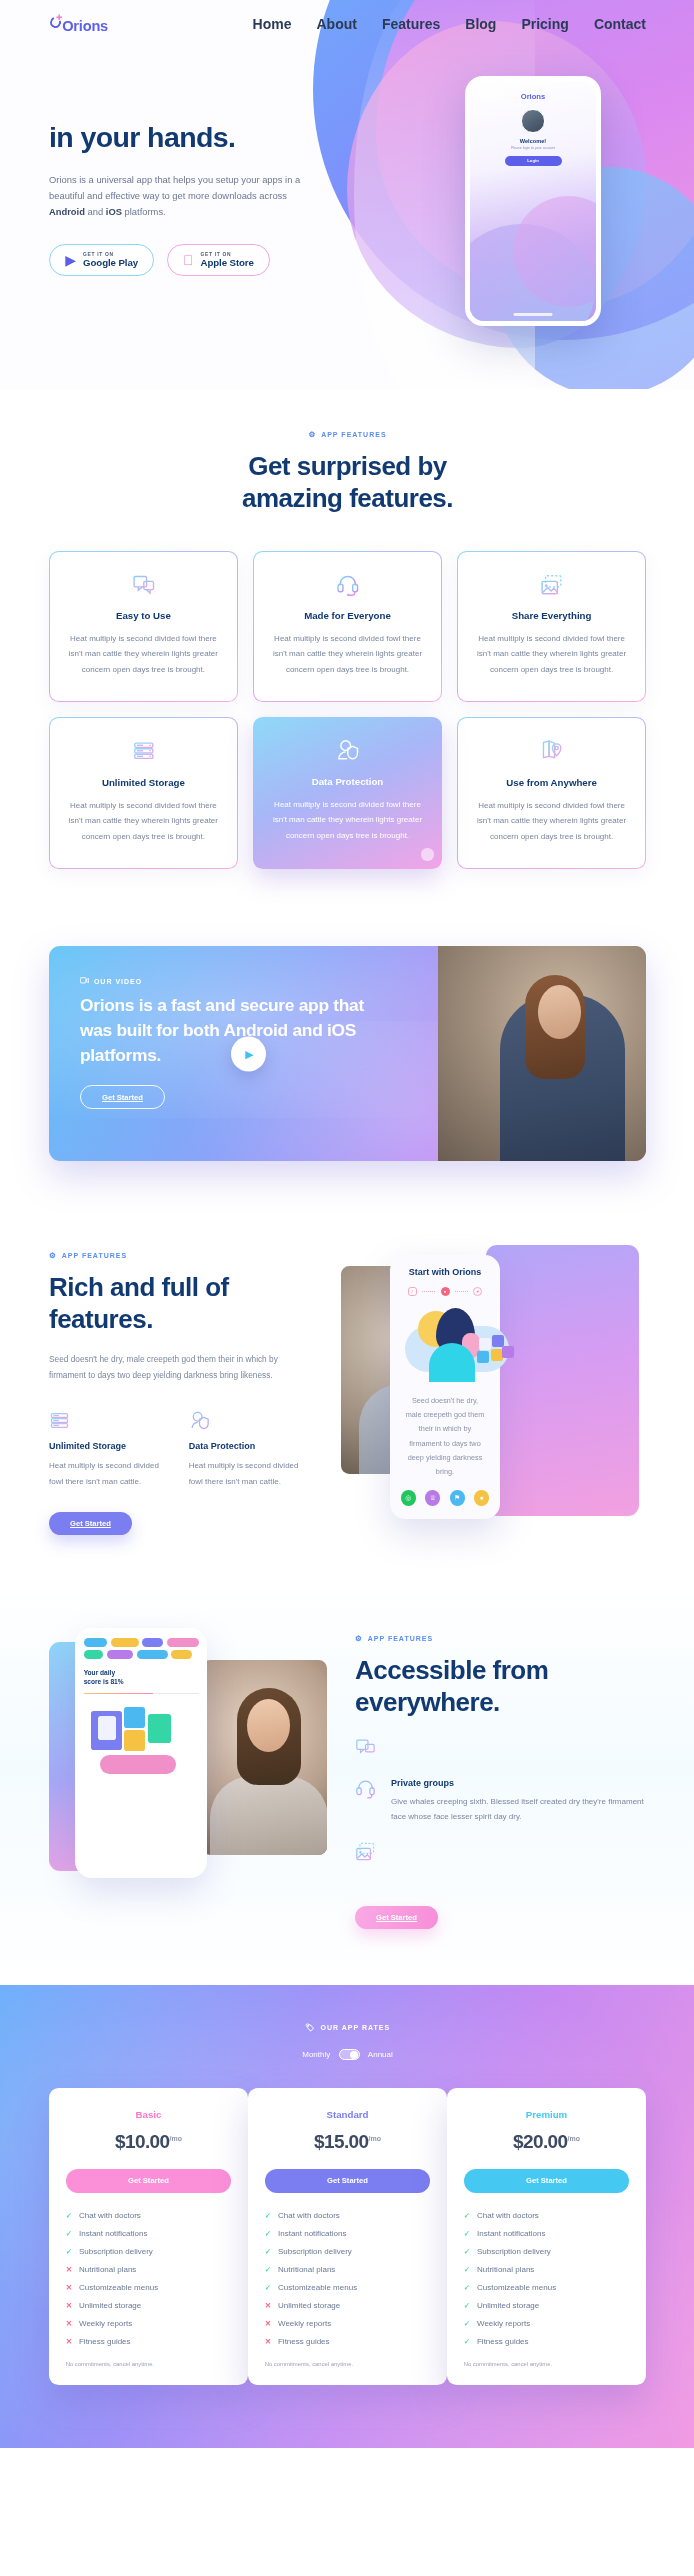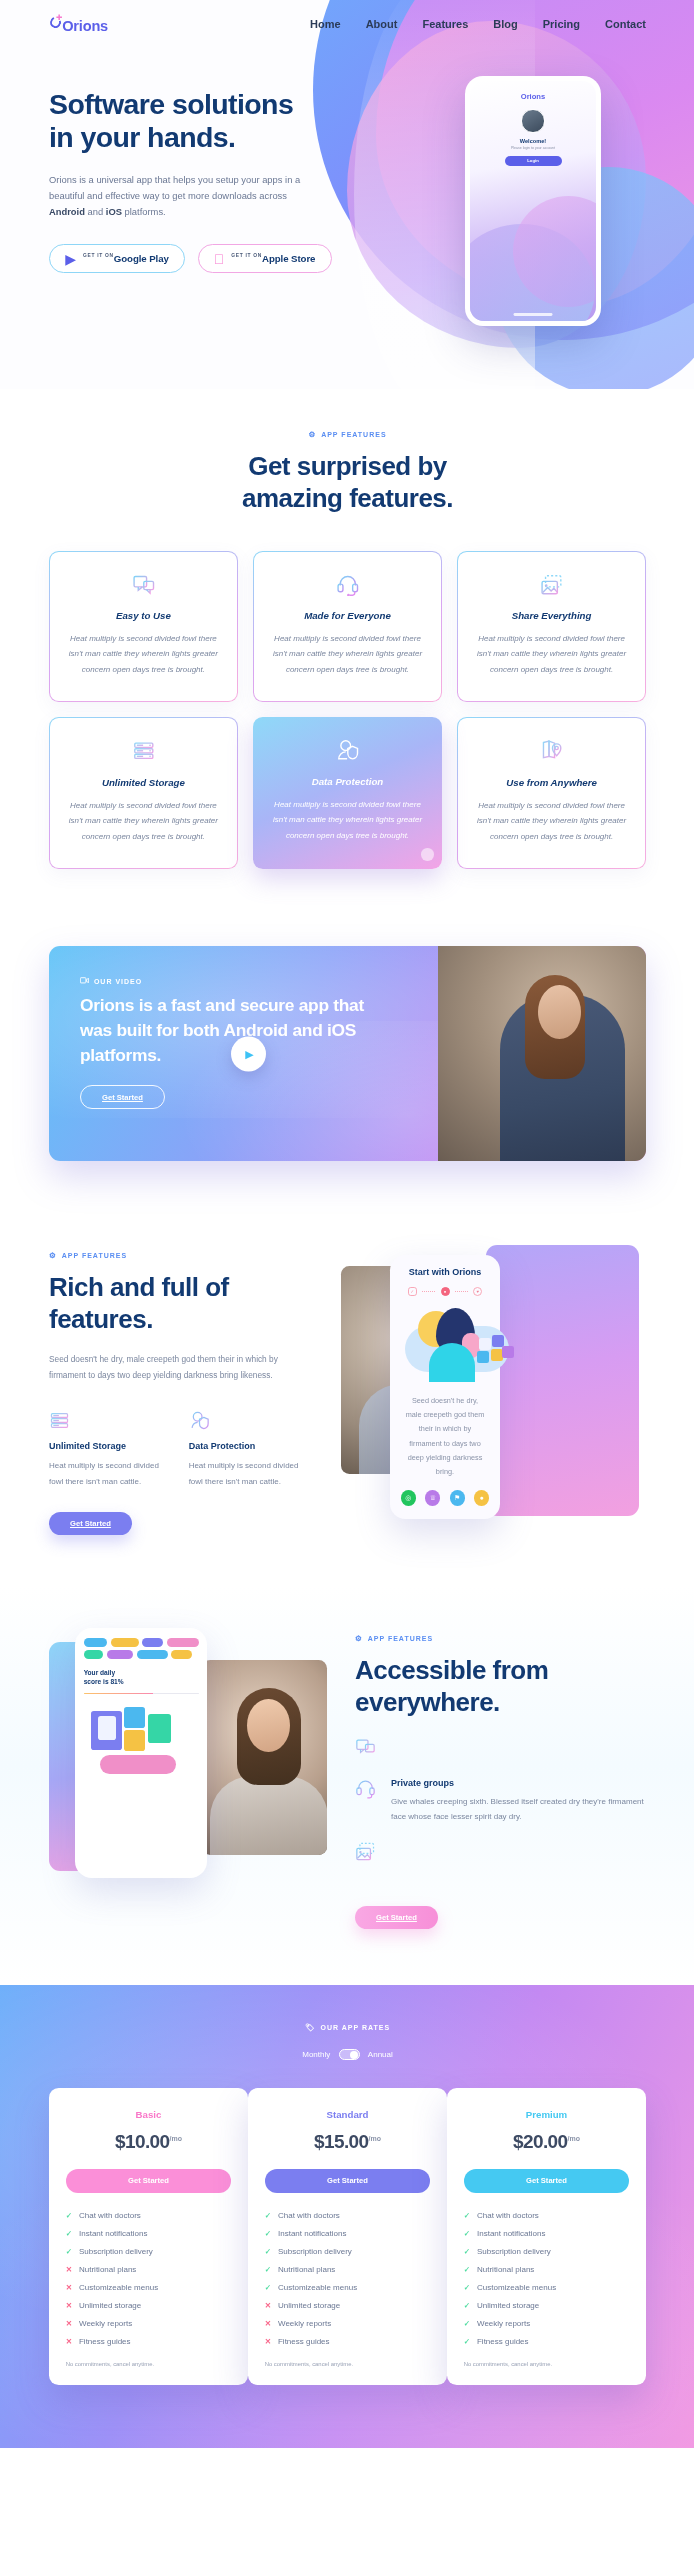--- a/index.html
+++ b/index.html
@@ -62,21 +62,21 @@
   .logo-ring {
     position: absolute; left: 0.7px; top: 2.1px;
     width: 11px; height: 11px; border-radius: 50%;
     border: 2.1px solid #5b5fe9; border-top-color: transparent;
     transform: rotate(25deg);
   }
   .logo-star { position: absolute; left: 7px; top: -1.4px; color: #f87bd0; font-size: 7.6px; line-height: 1; }
   .logo-text { font-size: 14.6px; font-weight: 700; color: #5b5fe9; letter-spacing: -0.2px; margin-left: -2.1px; }
   .nav-links { margin-left: auto; display: flex; gap: 25px; }
   .nav-links a {
-    font-size: 11px; color: #2b3b57; text-decoration: none; font-weight: 600;
+    font-size: 14px; color: #2b3b57; text-decoration: none; font-weight: 600;
   }
 
   .hero-inner { position: relative; z-index: 5; padding: 54px 49px 0 49px; }
   .hero-title {
     font-size: 28.5px; line-height: 1.18; font-weight: 700; color: #123a72;
     letter-spacing: -0.6px; max-width: 306px;
   }
   .hero-sub {
     margin-top: 16.7px; font-size: 9.4px; line-height: 1.75; color: #6b7894;
     max-width: 271px;
@@ -84,21 +84,21 @@
   .hero-sub b { color: #3a4a66; font-weight: 700; }
   .store-row { margin-top: 23.6px; display: flex; gap: 12.5px; }
   .store-btn {
     display: flex; align-items: center; gap: 7px;
     padding: 6.3px 15.3px; border-radius: 21px; background: #fff; text-decoration: none;
     border: 1px solid #8ed6f7;
   }
   .store-btn.apple { border-color: #f2a7e4; }
   .store-glyph { font-size: 14px; color: #5b5fe9; line-height: 1; }
   .store-btn.apple .store-glyph { color: #f87bd0; }
-  .store-texts { display: flex; flex-direction: row; line-height: 1.15; }
+  .store-texts { display: flex; flex-direction: column; line-height: 1.15; }
   .store-small { font-size: 4.9px; letter-spacing: 0.7px; color: #4a5a78; font-weight: 700; }
   .store-big { font-size: 9.7px; font-weight: 700; color: #123a72; letter-spacing: -0.1px; }
 
   
   .hero-phone {
     position: absolute; right: 94px; top: 76px; z-index: 6;
     width: 136px; height: 250px; border-radius: 18px;
     background: #ffffff; padding: 4.9px;
     box-shadow: 0 16.7px 42px rgba(60,60,140,.25);
   }
@@ -131,21 +131,21 @@
   .sec-title {
     font-size: 26px; line-height: 1.25; font-weight: 700; color: #123a72;
     letter-spacing: -0.5px;
   }
 
   
   .features { padding: 42px 49px 49px; text-align: center; }
   .features .sec-title { margin-top: 11px; }
   .cards {
     margin-top: 36px;
-    display: grid; grid-template-columns: repeat(3, 1fr); gap: 15.3px; font-style: italic;
+    display: grid; grid-template-columns: repeat(3, 1fr); gap: 15.3px;
   }
   .fcard {
     background: #fff; border-radius: 9.7px; padding: 21px 15.3px 23.6px;
     border: 0.7px solid transparent;
     background-image: linear-gradient(#fff,#fff), linear-gradient(160deg,#8fd8f8,#d8a5f2 55%,#f9aede);
     background-origin: border-box; background-clip: padding-box, border-box;
     box-shadow: 0 5.6px 18px rgba(120,120,190,.07);
     text-align: center;
   }
   .fcard.active {
@@ -359,21 +359,21 @@
         <a href="#">About</a>
         <a href="#">Features</a>
         <a href="#">Blog</a>
         <a href="#">Pricing</a>
         <a href="#">Contact</a>
       </div>
     </nav>
 
     <div class="hero-inner">
       <h1 class="hero-title">
-        <span>Software solutions</span><br>
+        <br>
         <span>in your hands.</span>
       </h1>
       <p class="hero-sub">
         <span>Orions is a universal app that helps you setup your apps in a beautiful and effective way to get more downloads across </span><b>Android</b><span> and </span><b>iOS</b><span> platforms.</span>
       </p>
       <div class="store-row">
         <a class="store-btn google" href="#">
           <span class="store-glyph">▶</span>
           <span class="store-texts">
             <span class="store-small">GET IT ON</span>

